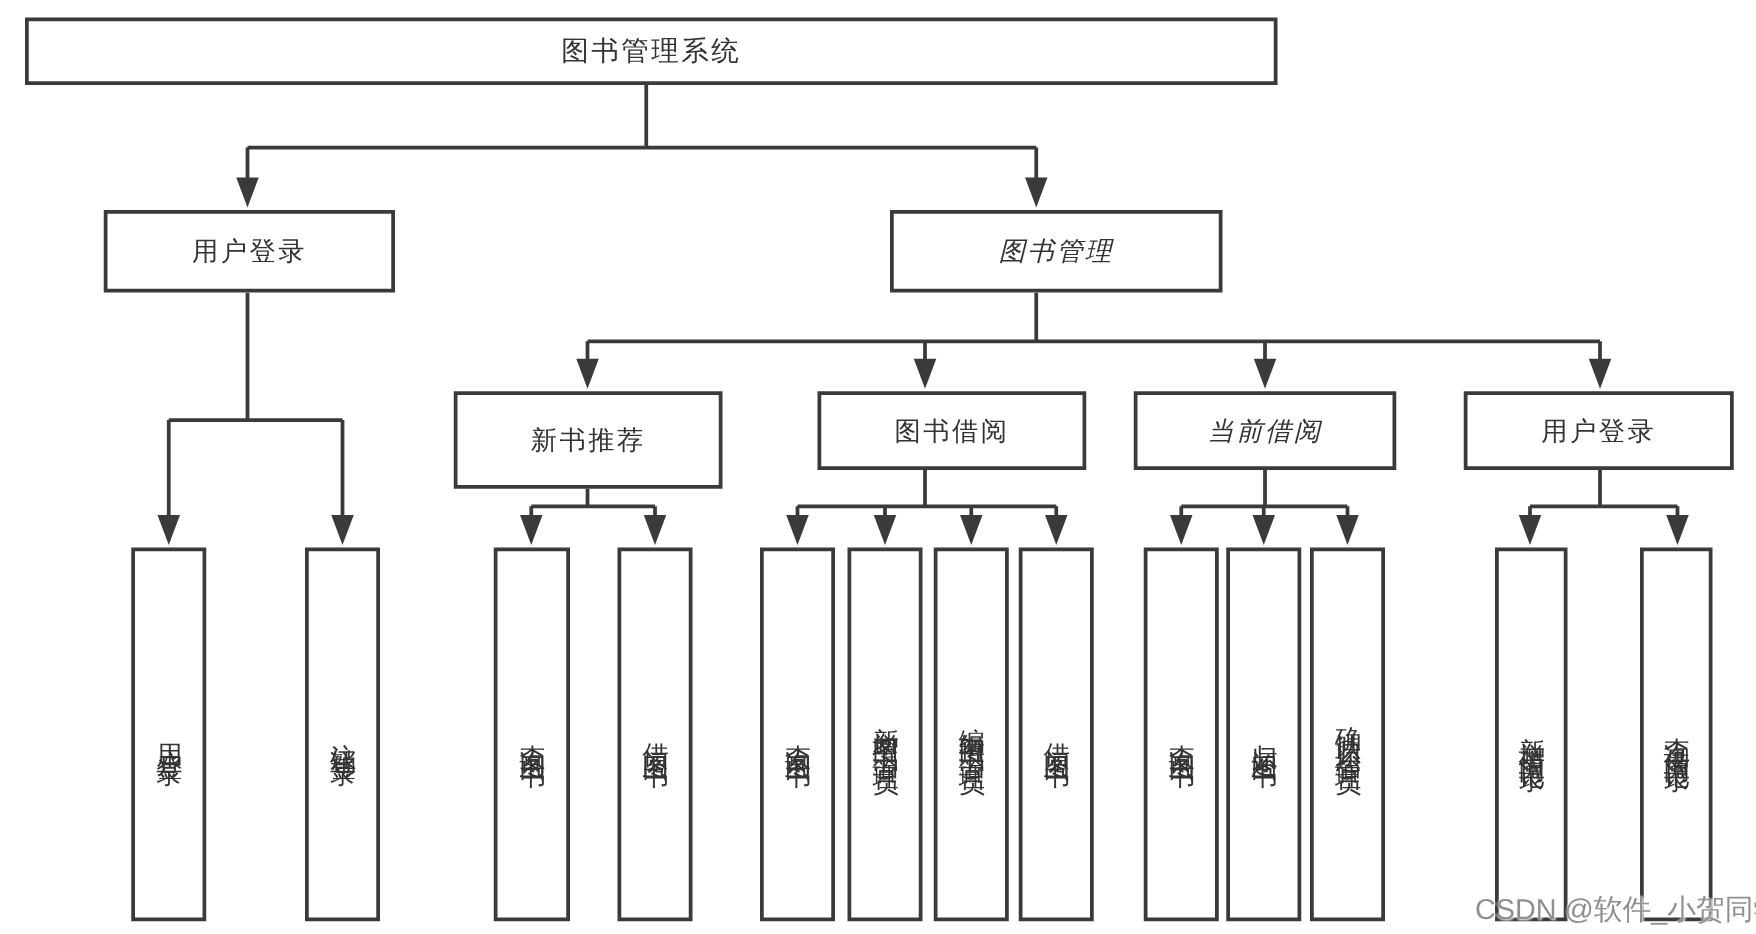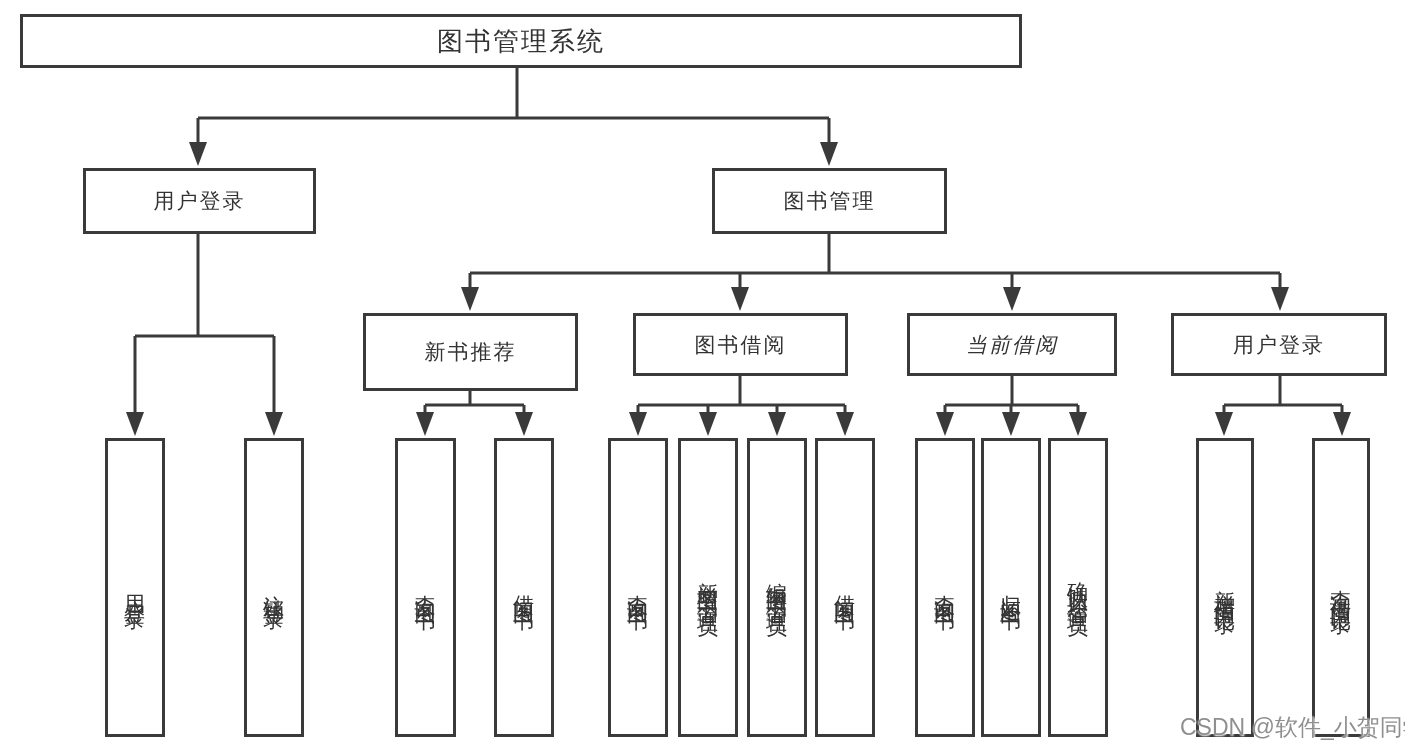--- a/index.html
+++ b/index.html
@@ -20,21 +20,21 @@
     align-items:center;
     justify-content:center;
     color:#333333;
     z-index:2;
   }
   .box.h span{
     font-size:21px;
     letter-spacing:2px;
     white-space:nowrap;
   }
-  .box.root span{font-size:26px;}
+  .box.root span{font-size:22px;}
   .box.v span{
     writing-mode:vertical-rl;
     text-orientation:mixed;
     font-size:21px;
     letter-spacing:5px;
     line-height:1.0;
   }
   .watermark{
     position:absolute;
     left:1180px;top:712px;
@@ -83,28 +83,28 @@
     </g>
   </svg>
 
   <div class="box h root" style="left:20px;top:14px;width:1002px;height:54px;">
     <span>图书管理系统</span>
   </div>
 
   <div class="box h" style="left:83px;top:168px;width:233px;height:66px;">
     <span>用户登录</span>
   </div>
-  <div class="box h" style="left:712px;top:168px;width:235px;height:66px;">
+  <div class="box h" style="left:712px;top:168px;width:266px;height:66px;font-style:italic;">
     <span>图书管理</span>
   </div>
 
   <div class="box h" style="left:363px;top:313px;width:215px;height:78px;">
     <span>新书推荐</span>
   </div>
-  <div class="box h" style="left:633px;top:313px;width:215px;height:63px;font-family:Liberation Mono, monospace;">
+  <div class="box h" style="left:654px;top:313px;width:215px;height:63px;font-family:Liberation Mono, monospace;">
     <span>图书借阅</span>
   </div>
   <div class="box h" style="left:907px;top:313px;width:210px;height:63px;font-style:italic;">
     <span>当前借阅</span>
   </div>
   <div class="box h" style="left:1171px;top:313px;width:216px;height:63px;">
     <span>用户登录</span>
   </div>
 
   <div class="box v" style="left:105px;top:438px;width:60px;height:299px;">

